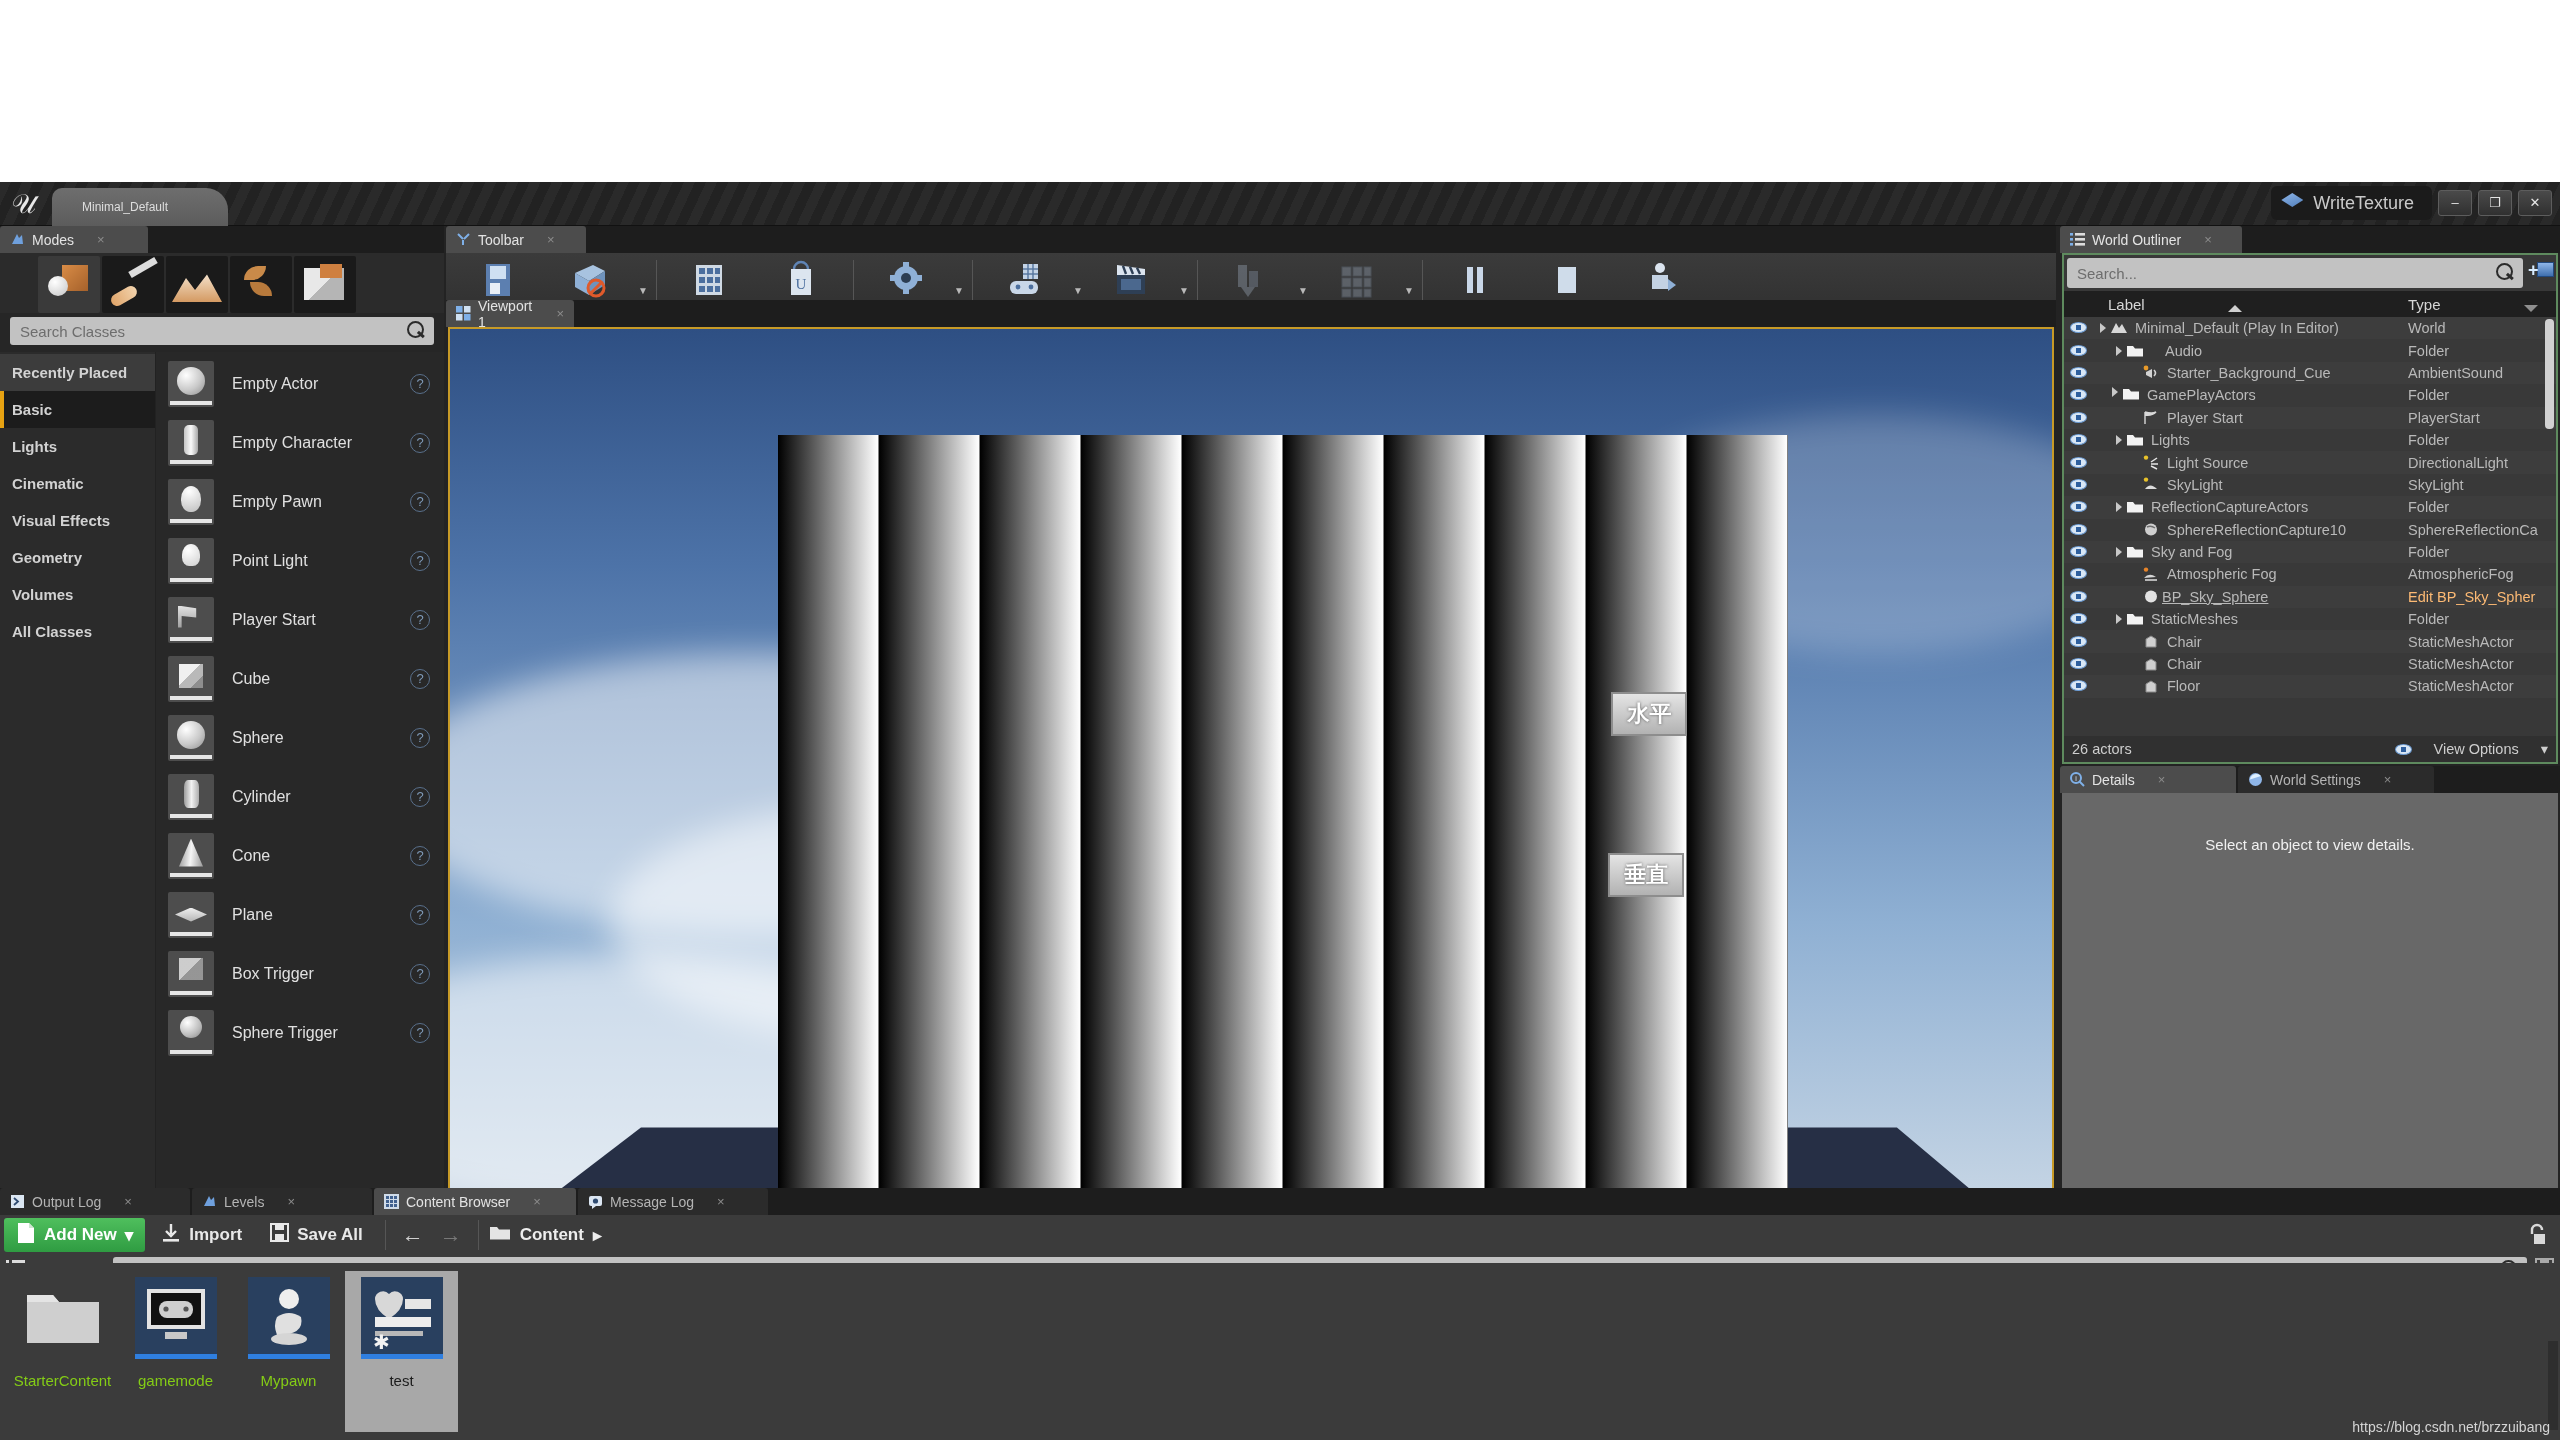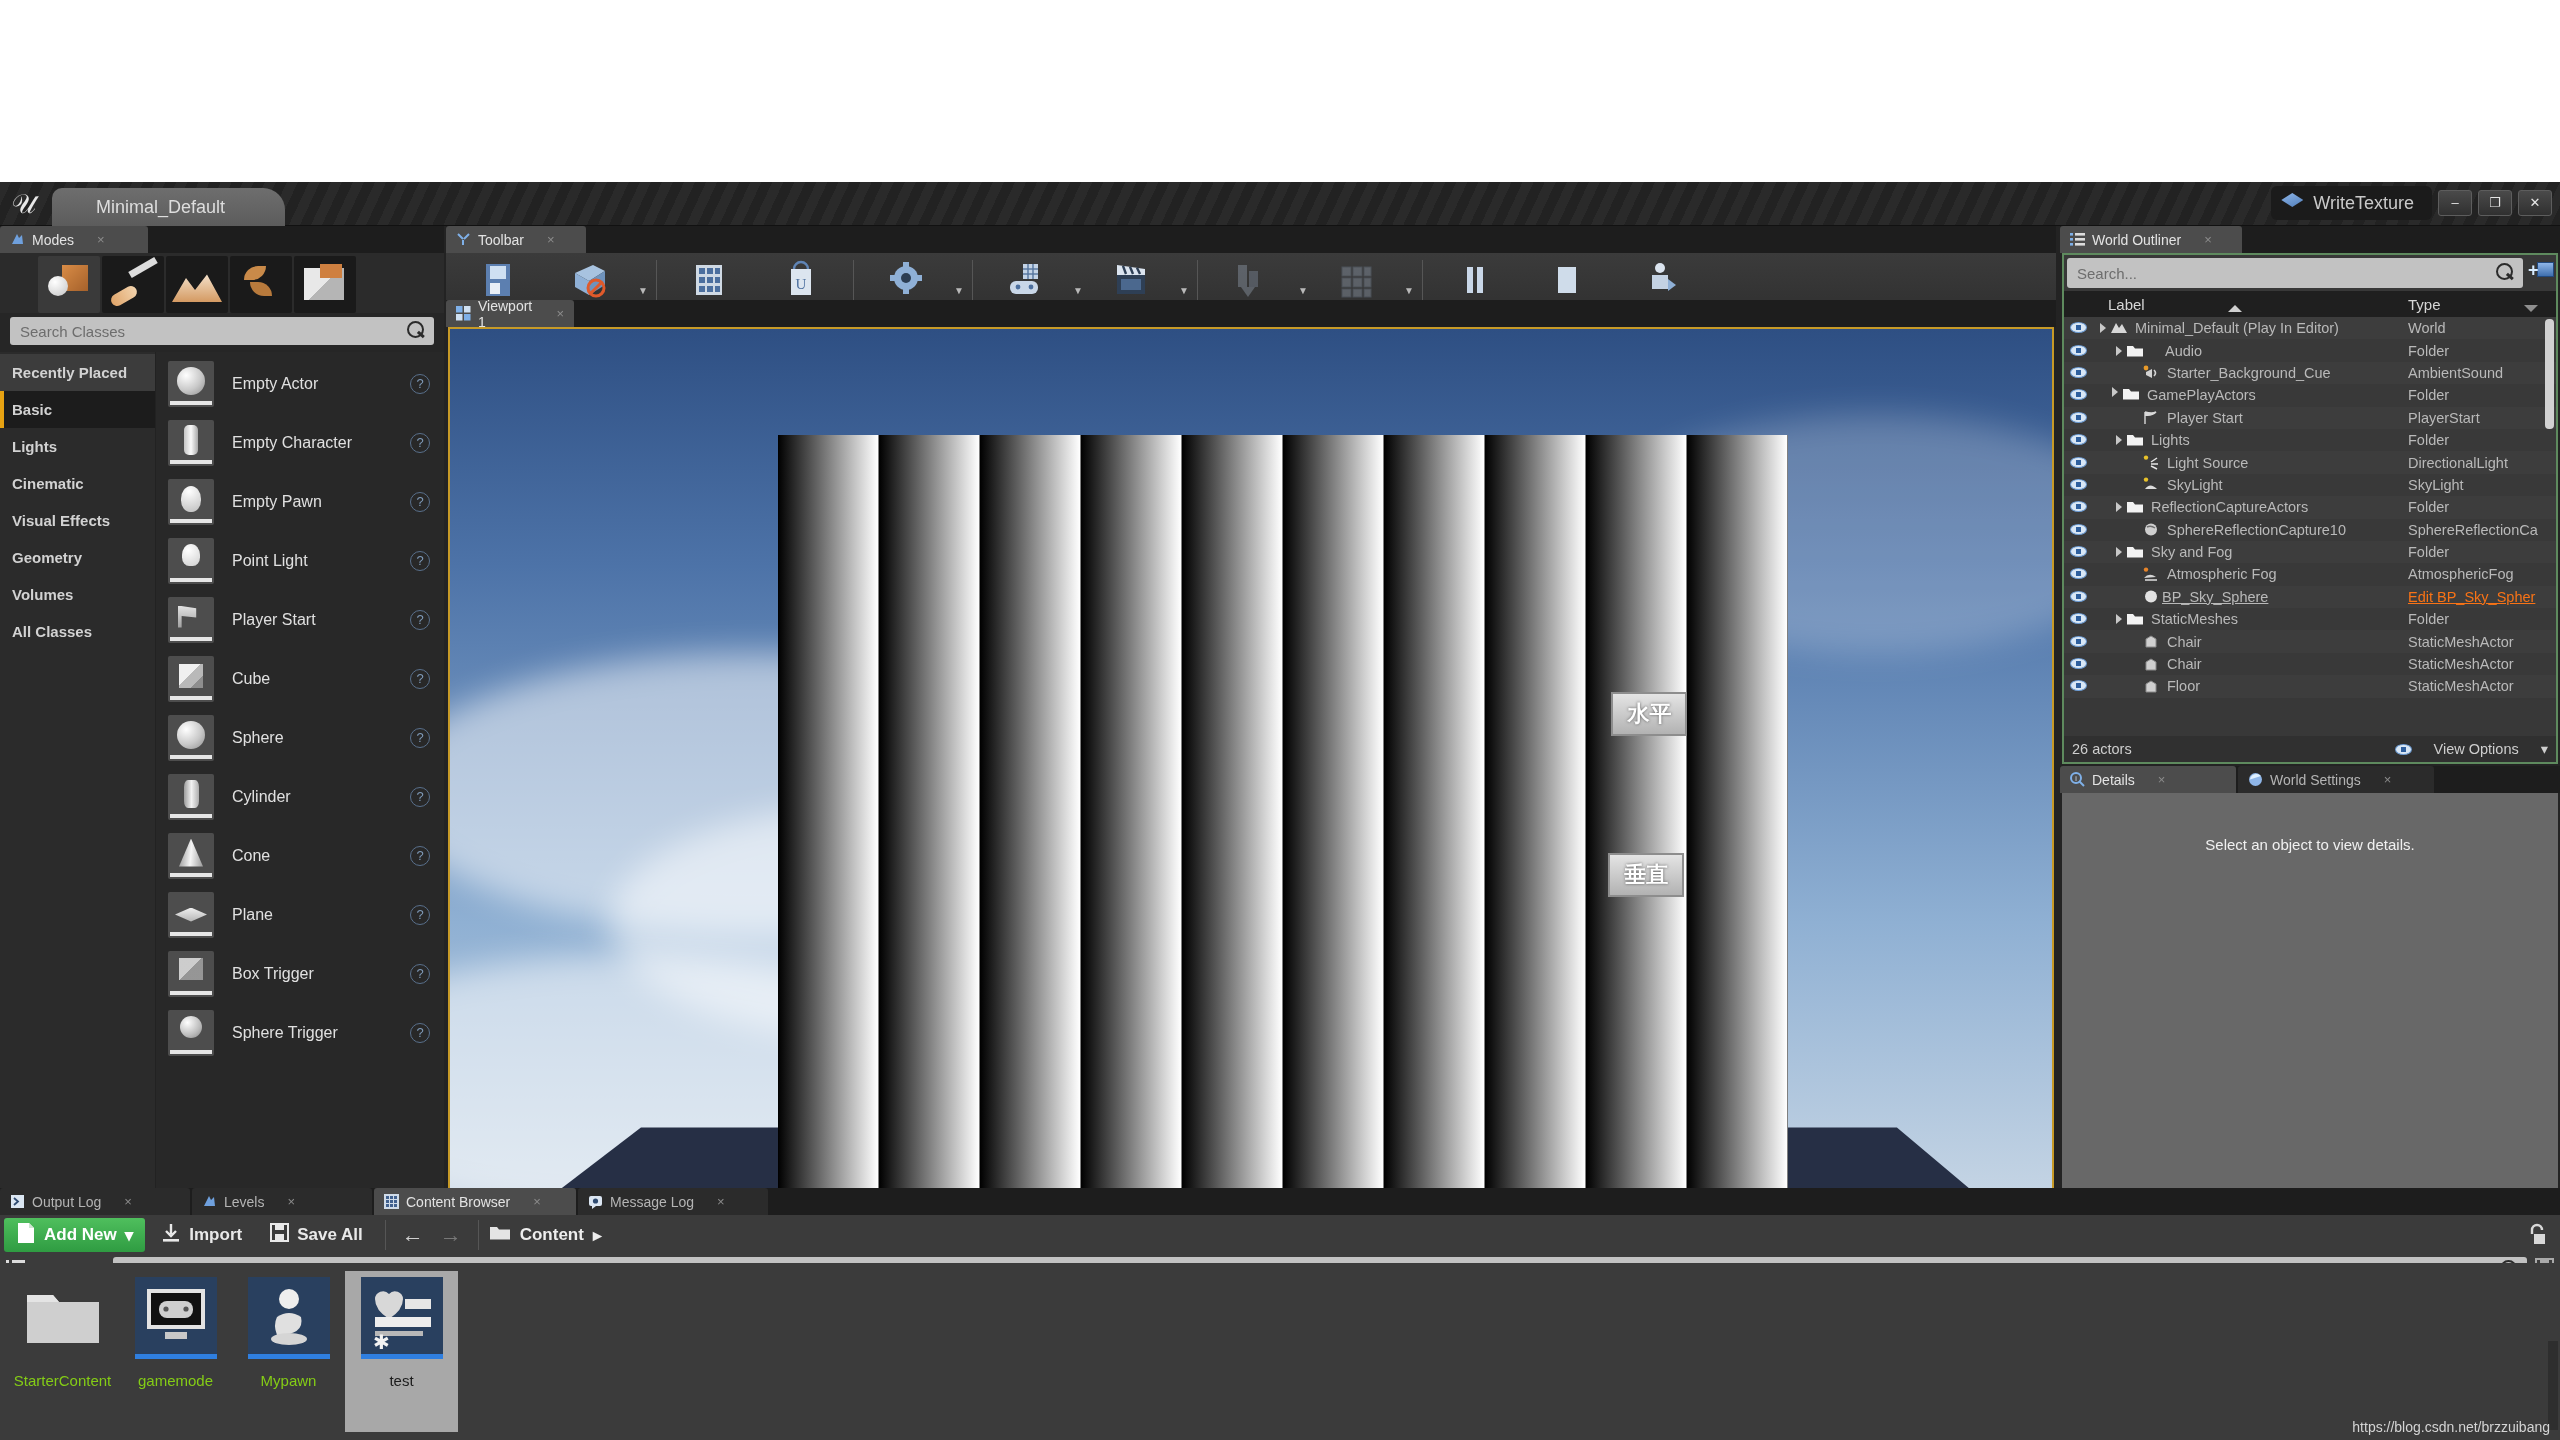--- a/index.html
+++ b/index.html
@@ -20,24 +20,24 @@
     position: relative; height: 44px;
     background: repeating-linear-gradient(115deg,#2a2a2a 0 10px,#222 10px 20px);
     border-bottom: 1px solid #111;
   }
   .ue-logo {
     position: absolute; left: 6px; top: 4px; width: 36px; height: 36px;
     color: #e8e8e8; font-size: 27px; line-height: 36px; text-align: center;
     font-family: "Liberation Serif", serif;
   }
   .doc-tab {
-    position: absolute; left: 52px; top: 6px; height: 42px; padding: 0 60px 0 44px;
+    position: absolute; left: 52px; top: 6px; height: 42px; padding: 0 60px 0 30px;
     background: linear-gradient(180deg,#6e6e6e,#5a5a5a);
     border-radius: 10px 22px 0 0;
-    color: #ddd; font-size: 18px; line-height: 38px;
+    color: #ddd; font-size: 12px; line-height: 38px;
   }
   .title-right { position: absolute; right: 8px; top: 4px; display: flex; align-items: center; gap: 6px; }
   .proj-badge {
     display: flex; align-items: center; gap: 10px; height: 34px;
     padding: 0 18px 0 10px; background: #1b1b1b; border-radius: 6px;
   }
   .proj-icon {
     width: 22px; height: 20px;
     background: linear-gradient(160deg,#8fb6e8,#3f6fae);
     clip-path: polygon(0 35%,50% 0,100% 35%,50% 70%);
@@ -184,21 +184,21 @@
   .sortarrow.down { left:116px; border-bottom:0; border-top:7px solid #8e8e8e;}
   .ol-rows { position: absolute; left:0; right:0; top: 62px; bottom: 26px; overflow: hidden; }
   .ol-row { height: 22.4px; display: flex; align-items: center; font-size: 14.5px; color: #b9b9b9; }
   .ol-row:nth-child(odd) { background: #3d3d3d; }
   .ol-row:nth-child(even) { background: #393939; }
   .eye { width: 28px; text-align:center; }
   .eyeg { display:inline-block; width:17px;height:11px;border-radius:50%/50%;
     background: radial-gradient(circle at 50% 50%,#2e5f9e 0 33%,#d9e7f5 34%); border:1.4px solid #6f9ed6;}
   .arr { width: 0;height:0;border-top:5px solid transparent;border-bottom:5px solid transparent;border-left:6px solid #c8c8c8; margin-right:4px;}
   .ol-type { width: 148px; }
-  .ol-link { color: #f97316; text-decoration: underline; }
+  .ol-link { color: #fdba74; }
   .ol-foot { position: absolute; left:0; right:0; bottom:0; height: 26px; background:#303030;
     display:flex; align-items:center; justify-content:space-between; padding: 0 8px; font-size:14.5px; color:#cecece;}
   .ol-scroll { position:absolute; right:2px; top:64px; width:9px; height:110px; background:#d2d2d2; border-radius:4px;}
   #details { position: absolute; left: 0; right: 0; top: 540px; bottom: 0; }
   .det-body { position:absolute; left:2px;right:2px;top:27px;bottom:2px; background:#686868;}
   .det-msg { text-align:center; margin-top: 43px; font-size: 15px; color: #f0f0f0;}
 
   
   #bottom { position: absolute; left: 0; right: 0; bottom: 0; height: 252px; background: #232323; }
   .cb-toolbar { height: 40px; background: #3b3b3b; display: flex; align-items: center; padding: 0 4px; gap: 4px;}

